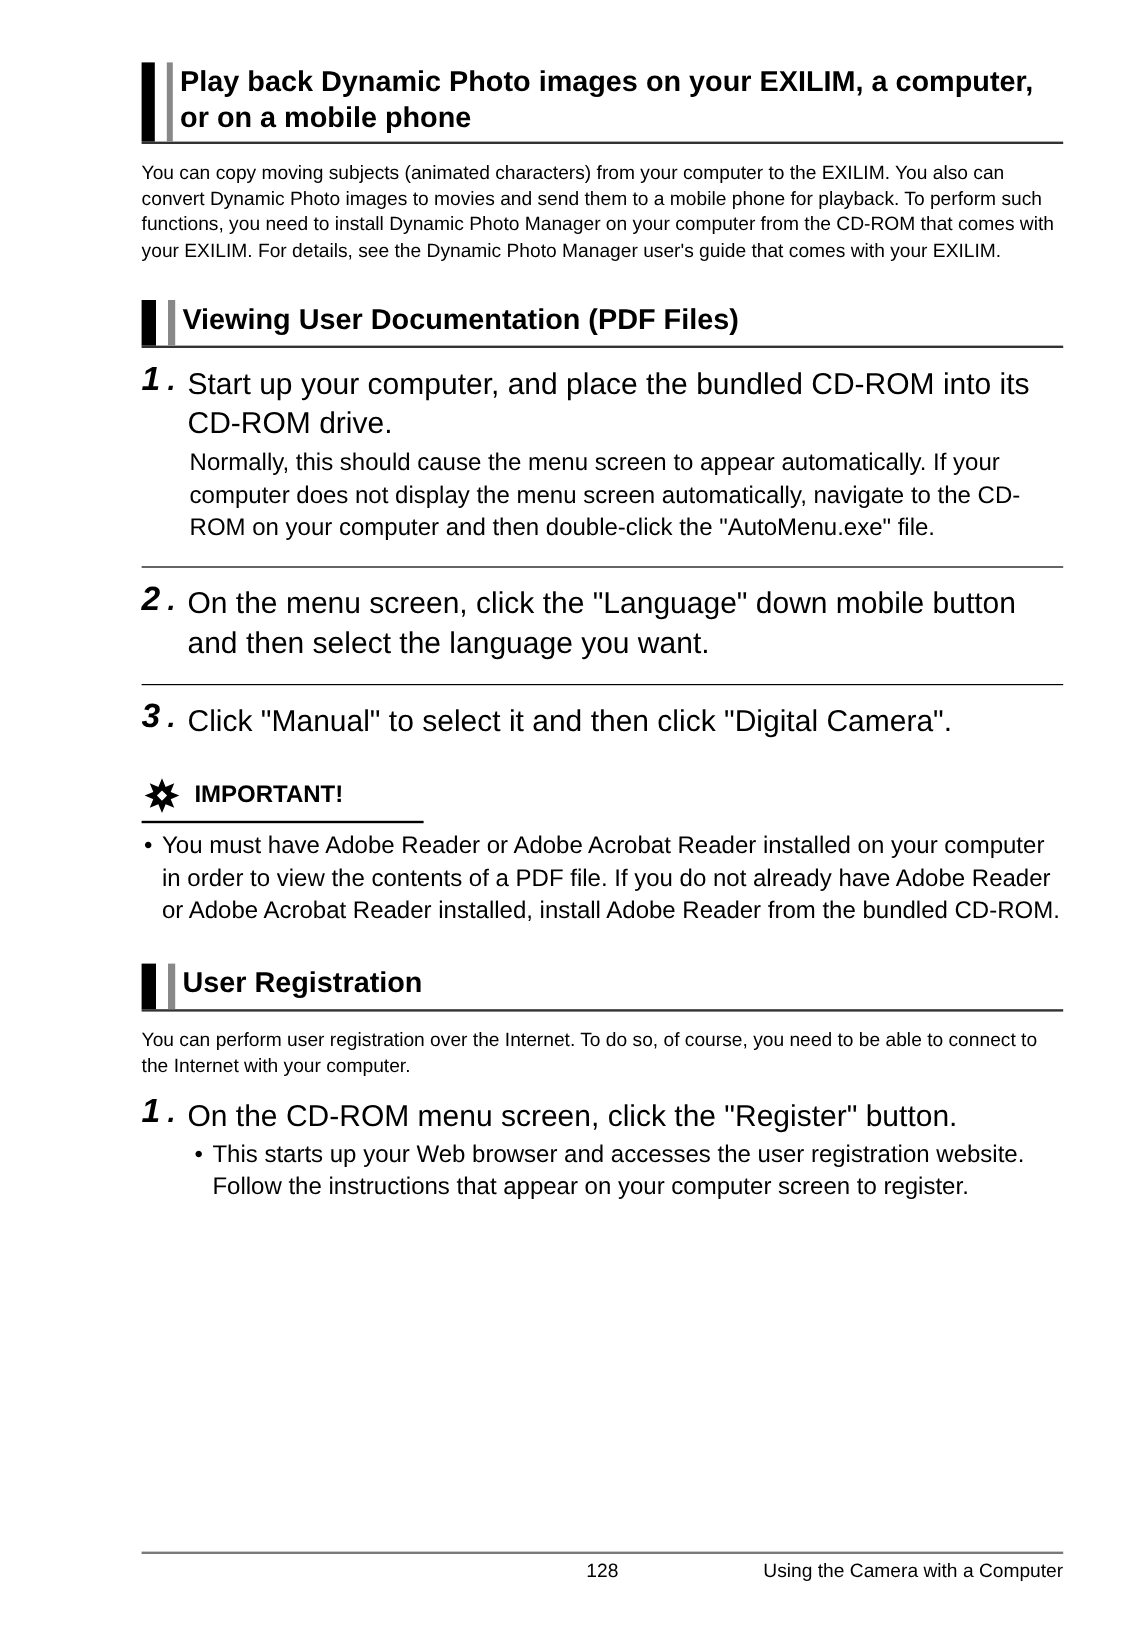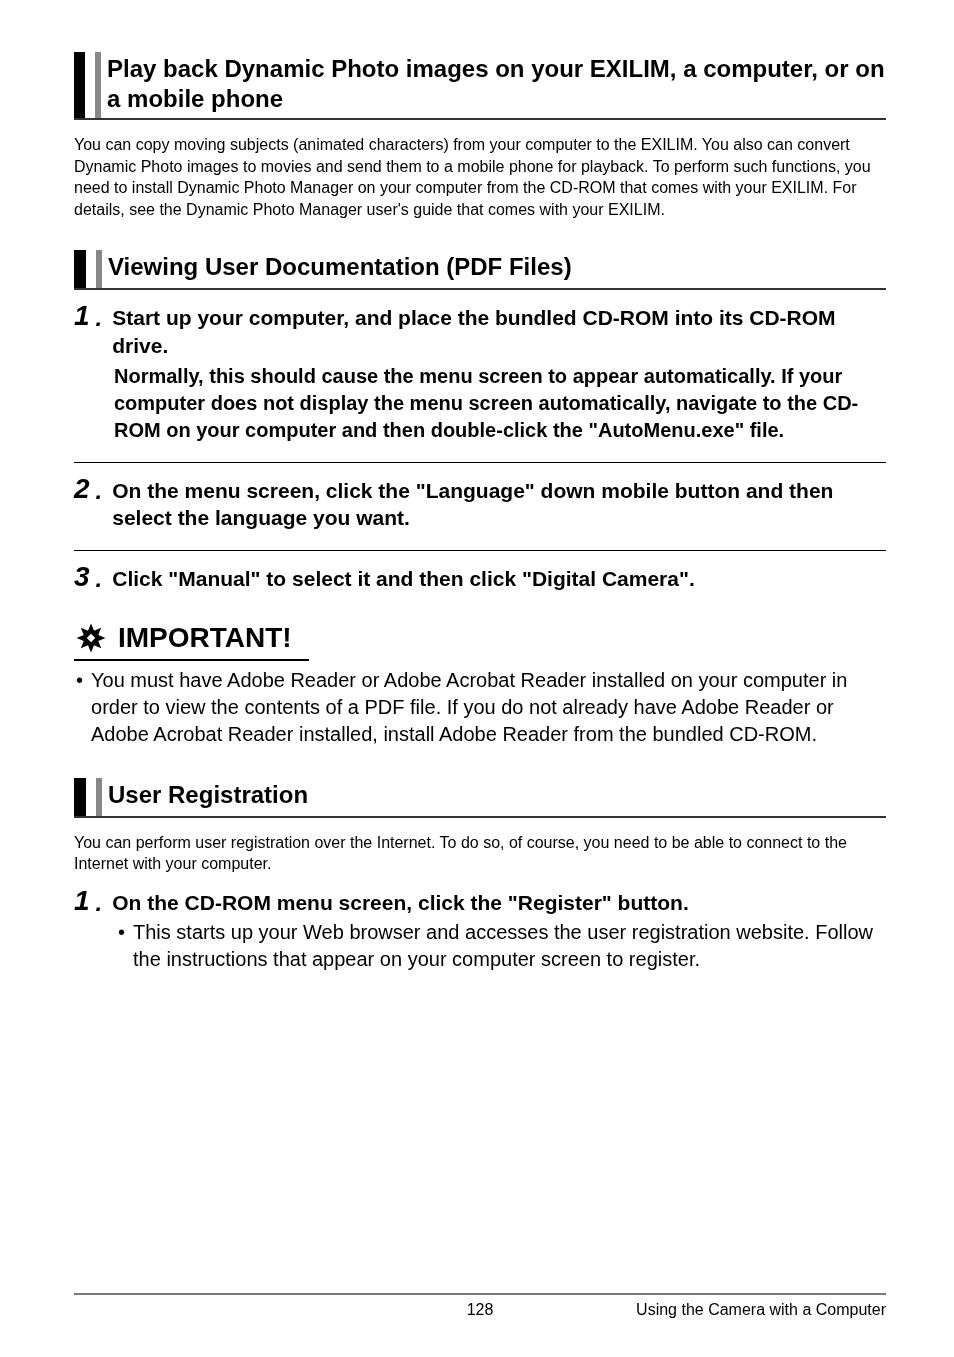--- a/index.html
+++ b/index.html
@@ -9,20 +9,21 @@
     height: 1357px;
     background: #ffffff;
     font-family: Arial, Helvetica, sans-serif;
     color: #000000;
   }
   .page {
     padding: 52px 68px 32px 74px;
     box-sizing: border-box;
     height: 100%;
     position: relative;
+    margin-left: 44px;
   }
   .heading-bar {
     display: flex;
     align-items: stretch;
     border-bottom: 2px solid #333333;
     margin-bottom: 14px;
   }
   .heading-bar.big {
     margin-top: 0;
   }
@@ -77,43 +78,42 @@
     margin-right: 6px;
     margin-top: -2px;
   }
   .step-dot {
     font-size: 24px;
     font-weight: bold;
     font-style: italic;
     margin-right: 10px;
   }
   .step-title {
-    font-size: 21px;
-    font-weight: bold;
+    font-size: 25px;
+    font-weight: normal;
     line-height: 1.3;
     flex: 1;
   }
   .step-body {
     font-size: 20px;
     line-height: 1.35;
     margin: 4px 0 0 40px;
-    font-weight: bold;
   }
   .step-divider {
     border: none;
     border-top: 1px solid #000000;
     margin: 18px 0 0 0;
   }
   .important-row {
     display: flex;
     align-items: center;
     margin-top: 28px;
   }
   .important-label {
-    font-size: 28px;
+    font-size: 20px;
     font-weight: bold;
     margin-left: 10px;
   }
   .important-rule {
     border: none;
     border-top: 2px solid #000000;
     margin: 4px 0 6px 0;
     width: 235px;
   }
   .bullet-row {

